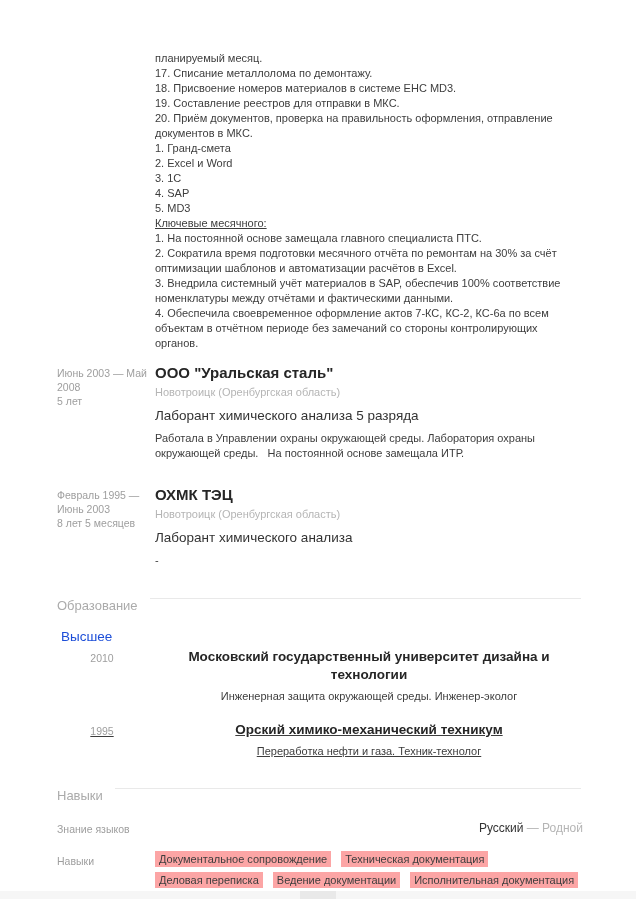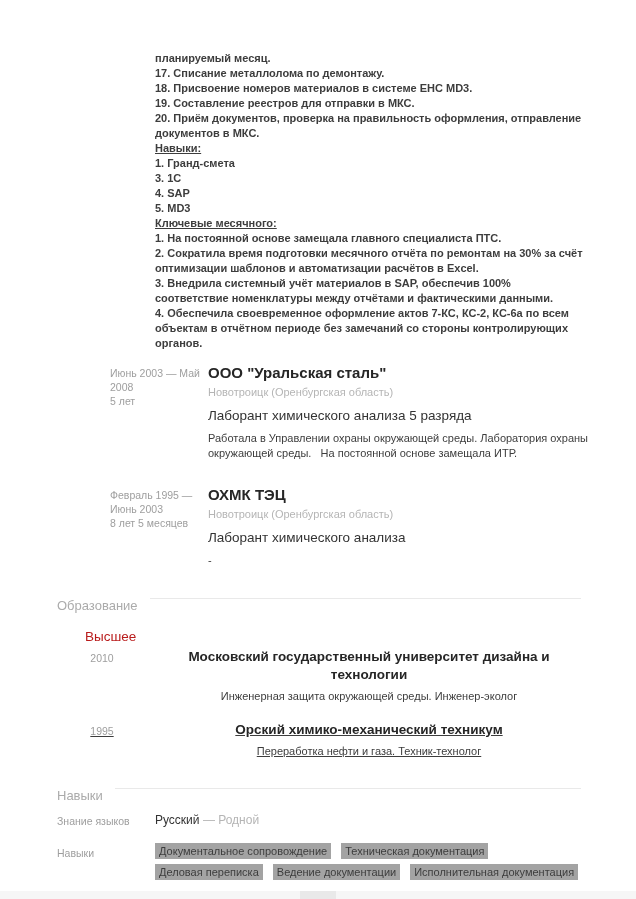--- a/index.html
+++ b/index.html
@@ -4,70 +4,70 @@
 <style>
   * { margin:0; padding:0; box-sizing:border-box; }
   html,body { background:#ffffff; }
   body { font-family:"Liberation Sans", sans-serif; }
   .page {
     position:relative; width:636px; height:899px; margin:0 auto;
     background:#ffffff; overflow:hidden; color:#3d3d3d;
   }
 
   
-  .top-block { margin:51px 0 0 155px; width:428px; font-size:11px; line-height:15px; color:#3d3d3d;font-weight:bold; }
+  .top-block { margin:51px 0 0 155px; width:428px; font-size:11px; line-height:15px; color:#3d3d3d; }
   .top-block p { margin:0; }
   .uhead { text-decoration:underline; margin-top:15px; }
 
   
   .row { display:flex; align-items:flex-start; }
   .col-left { width:98px; margin-left:57px; font-size:10.5px; line-height:14px; color:#9e9e9e; padding-top:3px; padding-right:8px; }
   .col-main { width:428px; }
 
-  .job { margin-top:12px;justify-content:flex-end; }
+  .job { margin-top:12px; }
   .job + .job { margin-top:24px; }
   .company { font-size:15px; font-weight:bold; color:#262626; line-height:19px; }
   .location { font-size:11px; color:#b5b5b5; margin-top:3px; line-height:14px; }
   .position { font-size:13.5px; color:#333333; margin-top:8px; line-height:17px; }
   .jobdesc { font-size:11px; line-height:15px; margin-top:7px; color:#3d3d3d; white-space:pre-wrap; }
 
   .section { margin-top:30px; }
   .section-h { display:flex; margin-left:57px; margin-right:55px; color:#ababab; font-size:13px; }
   .section-h .rule { flex:1; height:1px; background:#e9e9e9; margin-left:12px; }
 
-  .edu-level { margin-left:85px; margin-top:15px; font-size:13.5px; color:#b91c1c; line-height:17px; }
+  .edu-level { margin-left:61px; margin-top:15px; font-size:13.5px; color:#1d4ed8; line-height:17px; }
   .edu-item { margin-top:3px;text-align:center; }
   .edu-item + .edu-item { margin-top:18px;text-decoration:underline; }
   .school { font-size:13.5px; font-weight:bold; color:#262626; line-height:18px; }
   .specialty { font-size:11px; color:#3d3d3d; margin-top:5px; line-height:14px; }
 
-  .lang-row { margin-top:8px; }
-  .lang-main { font-size:12px; color:#333333; padding-top:2px; }
+  .lang-row { margin-top:16px; }
+  .lang-main { font-size:12px; color:#333333; padding-top:2px;text-align:right; }
   .lang-level { color:#b5b5b5; }
   .skills-row { margin-top:15px; }
   .tags { display:flex; flex-wrap:wrap; column-gap:10px; row-gap:5px; width:428px; }
-  .tag { background:#a3a3a3; color:#3d3d3d; font-size:11px; line-height:14px; padding:1px 4px; white-space:nowrap;text-align:right; }
+  .tag { background:#fca5a5; color:#3d3d3d; font-size:11px; line-height:14px; padding:1px 4px; white-space:nowrap;text-align:right; }
 
   .page-break { position:absolute; left:0; right:0; bottom:0; height:8px; background:#f6f6f6; }
   .page-break .tab { width:36px; height:8px; background:#e9e9e9; margin:0 auto; }
 </style>
 </head>
 <body>
 
 <div class="page">
 
   <div class="top-block">
     <p>планируемый месяц.</p>
     <p>17. Списание металлолома по демонтажу.</p>
     <p>18. Присвоение номеров материалов в системе ЕНС MD3.</p>
     <p>19. Составление реестров для отправки в МКС.</p>
     <p>20. Приём документов, проверка на правильность оформления, отправление документов в МКС.</p>
 
-    <p class="uhead">Навыки:</p>
     <p>1. Гранд-смета</p>
+    <p>2. Excel и Word</p>
     <p>3. 1С</p>
     <p>4. SAP</p>
     <p>5. MD3</p>
 
     <p class="uhead">Ключевые месячного:</p>
     <p>1. На постоянной основе замещала главного специалиста ПТС.</p>
     <p>2. Сократила время подготовки месячного отчёта по ремонтам на 30% за счёт оптимизации шаблонов и автоматизации расчётов в Excel.</p>
     <p>3. Внедрила системный учёт материалов в SAP, обеспечив 100% соответствие номенклатуры между отчётами и фактическими данными.</p>
     <p>4. Обеспечила своевременное оформление актов 7-КС, КС-2, КС-6а по всем объектам в отчётном периоде без замечаний со стороны контролирующих органов.</p>
   </div>

